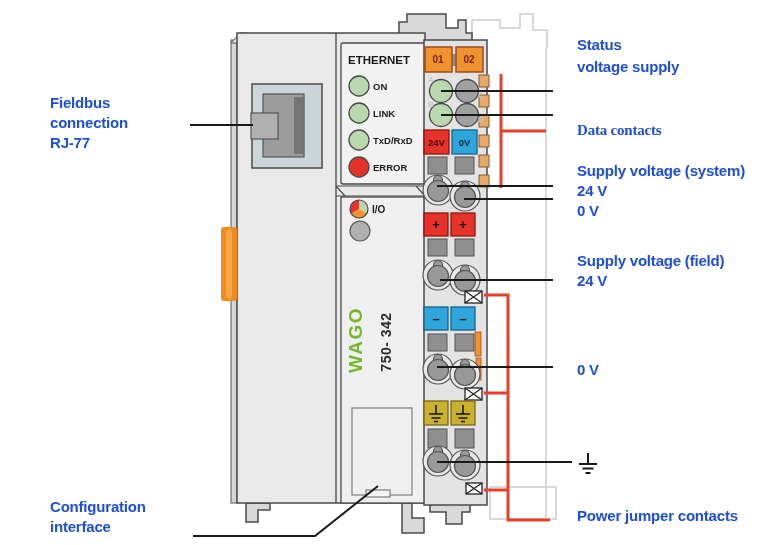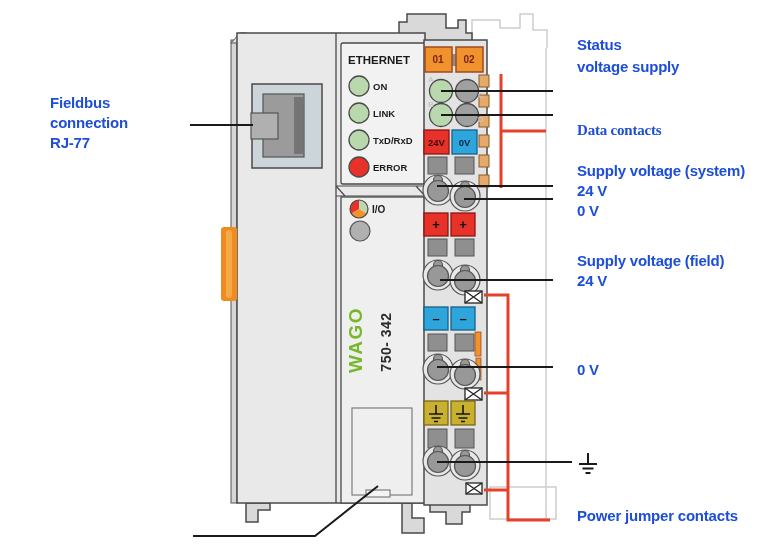--- a/index.html
+++ b/index.html
@@ -247,20 +247,24 @@
   </g>
 </svg>
 
 
 <div class="lbl lh20" style="left:50px;top:93px;">
   <div>Fieldbus</div>
   <div>connection</div>
   <div>RJ-77</div>
 </div>
 
+<div class="lbl lh20" style="left:50px;top:497px;">
+  <div>Configuration</div>
+  <div>interface</div>
+</div>
 
 
 <div class="lbl lh22" style="left:577px;top:34px;">
   <div>Status</div>
   <div>voltage supply</div>
 </div>
 
 <div class="lbl" style="left:577px;top:122px;font-family:Liberation Serif, serif;">
   <div>Data contacts</div>
 </div>

